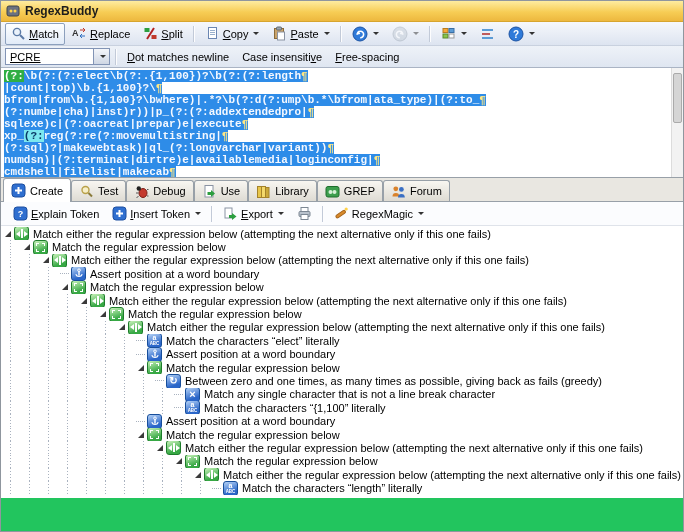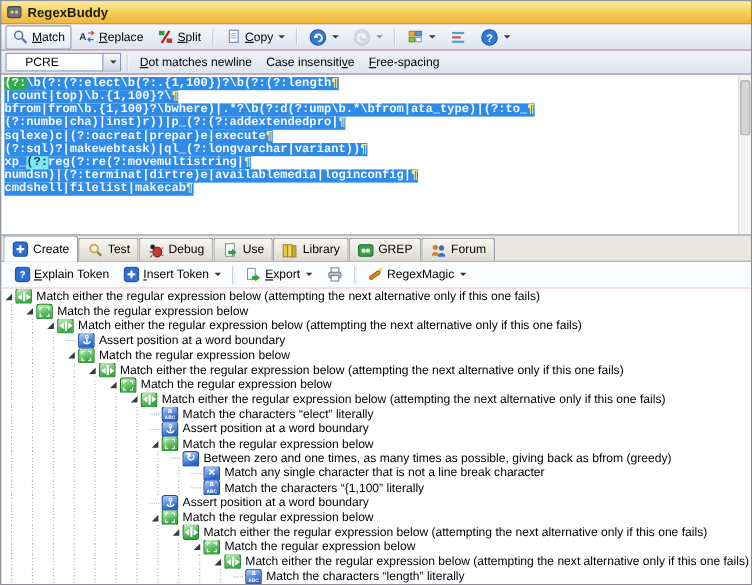--- a/index.html
+++ b/index.html
@@ -1,40 +1,40 @@
 <!DOCTYPE html>
 <html><head>
 <meta charset="utf-8">
 <style>
   html,body{margin:0;padding:0;background:#fff;}
   #window{width:684px;height:532px;position:relative;box-sizing:border-box;border:1px solid #8f969e;
-    font-family:"Liberation Sans",sans-serif;font-size:11px;color:#000;overflow:hidden;background:#b91c1c;}
+    font-family:"Liberation Sans",sans-serif;font-size:11px;color:#000;overflow:hidden;background:#22c55e;}
   
   .titlebar{height:20px;background:linear-gradient(#fdeca0,#f7cd55 55%,#edb83e);display:flex;align-items:center;
     padding:0 5px;gap:5px;border-bottom:1px solid #d7a52f;}
   .title-text{font-size:12px;font-weight:bold;color:#1c1c1c;}
   
   .tb1{height:23px;background:linear-gradient(#f6f8fc,#dde4f0);border-bottom:1px solid #c9d1df;
     display:flex;align-items:center;padding:0 4px;gap:1px;}
   .tb-btn{display:flex;align-items:center;gap:3px;height:20px;padding:0 5px;border:1px solid transparent;
     border-radius:2px;background:transparent;font-size:11px;cursor:default;white-space:nowrap;}
   .tb-btn.active{border-color:#8ca0bd;background:linear-gradient(#feffff,#e2ebf8);}
   .tb-btn.disabled{opacity:.5;}
   .dd{width:0;height:0;border-left:3px solid transparent;border-right:3px solid transparent;border-top:3px solid #333;margin-left:2px;}
   .vsep{width:1px;height:16px;background:#c2cad8;border-right:1px solid #fdfdfe;margin:0 3px;flex:none;}
   
   .tb2{height:21px;background:linear-gradient(#eef2f8,#dfe6f1);border-bottom:1px solid #aab4c4;
     display:flex;align-items:center;padding:0 4px;gap:2px;}
   .combo{width:105px;height:17px;background:#fff;border:1px solid #8294b5;display:flex;align-items:center;box-sizing:border-box;}
-  .combo-text{flex:1;padding-left:17px;}
+  .combo-text{flex:1;padding-left:4px;text-decoration:underline;}
   .combo-btn{width:15px;height:15px;background:linear-gradient(#f4f6fa,#cfd7e4);border-left:1px solid #8294b5;
     display:flex;align-items:center;justify-content:center;}
   .opt{padding:2px 5px;border-radius:2px;white-space:nowrap;}
   
-  .editor{position:relative;height:146px;background:#fff;border-bottom:1px solid #98a0a8;box-sizing:border-box;
+  .editor{position:relative;height:110px;background:#fff;border-bottom:1px solid #98a0a8;box-sizing:border-box;
     padding:2px 14px 2px 3px;font-family:"Liberation Mono","DejaVu Sans Mono",monospace;
     font-size:11px;font-weight:bold;line-height:12px;overflow:hidden;cursor:text;}
   .ed-line{height:12px;white-space:pre;}
   .sel{background:#2e8ce8;color:#f4f8ff;}
   .hl-green{background:#2fae44;color:#fff;}
   .hl-cyan{background:#7ce8ef;color:#0a3a66;}
   .wrap-mark{color:#ffe784;}
   .vscroll{position:absolute;right:0;top:0;bottom:0;width:11px;background:#f2f2f2;border-left:1px solid #dcdcdc;}
   .vthumb{position:absolute;left:1px;right:1px;top:5px;height:48px;background:#d5d5d5;border:1px solid #aaa;border-radius:2px;}
   
@@ -122,20 +122,31 @@
           <svg width="15" height="15">
             <rect x="3.5" y="1.5" width="8" height="11" fill="#fff" stroke="#6b86b2"></rect>
             <rect x="5" y="4" width="5" height="1" fill="#9ab0cc"></rect>
             <rect x="5" y="6" width="5" height="1" fill="#9ab0cc"></rect>
             <rect x="5" y="8" width="5" height="1" fill="#9ab0cc"></rect>
           </svg>
         </span>
         <span><u>C</u><span>opy</span></span>
         <span class="dd"></span>
       </div>
+      <div class="tb-btn">
+        <span class="icon-slot">
+          <svg width="15" height="15">
+            <rect x="2.5" y="2.5" width="9" height="10" fill="#caa36a" stroke="#8a6b3a"></rect>
+            <rect x="4.5" y="1" width="5" height="3" rx="1" fill="#9aa4ad" stroke="#5f6870"></rect>
+            <rect x="5.5" y="6" width="7" height="8" fill="#fff" stroke="#8a93a3"></rect>
+          </svg>
+        </span>
+        <span><u>P</u><span>aste</span></span>
+        <span class="dd"></span>
+      </div>
       <div class="vsep"></div>
       <div class="tb-btn">
         <span class="icon-slot">
           <svg width="16" height="16">
             <circle cx="8" cy="8" r="7" fill="#2f7ad9" stroke="#1c53a3"></circle>
             <path d="M5.2 8.5 a3.2 3.2 0 1 1 3 3.2" fill="none" stroke="#fff" stroke-width="1.6"></path>
             <path d="M6.2 4.6 L4.4 8.8 L8.4 8 Z" fill="#fff"></path>
           </svg>
         </span>
         <span class="dd"></span>
@@ -195,22 +206,22 @@
         <span class="opt"><span><u>F</u><span>ree-spacing</span></span></span>
       </span>
   </div>
   <div class="editor" id="regex-editor">
     <div id="regex-lines">
         <div class="ed-line"><span class="sel"><span class="hl-green">(?:</span><span>\b(?:(?:elect\b(?:.{1,100})?\b(?:(?:length</span><span class="wrap-mark">¶</span></span></div>
         <div class="ed-line"><span class="sel"><span>|count|top)\b.{1,100}?\</span><span class="wrap-mark">¶</span></span></div>
         <div class="ed-line"><span class="sel"><span>bfrom|from\b.{1,100}?\bwhere)|.*?\b(?:d(?:ump\b.*\bfrom|ata_type)|(?:to_</span><span class="wrap-mark">¶</span></span></div>
         <div class="ed-line"><span class="sel"><span>(?:numbe|cha)|inst)r))|p_(?:(?:addextendedpro|</span><span class="wrap-mark">¶</span></span></div>
         <div class="ed-line"><span class="sel"><span>sqlexe)c|(?:oacreat|prepar)e|execute</span><span class="wrap-mark">¶</span></span></div>
+        <div class="ed-line"><span class="sel"><span>xp_</span><span class="hl-cyan">(?:</span><span>reg(?:re(?:movemultistring|</span><span class="wrap-mark">¶</span></span></div>
         <div class="ed-line"><span class="sel"><span>(?:sql)?|makewebtask)|ql_(?:longvarchar|variant))</span><span class="wrap-mark">¶</span></span></div>
-        <div class="ed-line"><span class="sel"><span>xp_</span><span class="hl-cyan">(?:</span><span>reg(?:re(?:movemultistring|</span><span class="wrap-mark">¶</span></span></div>
         <div class="ed-line"><span class="sel"><span>numdsn)|(?:terminat|dirtre)e|availablemedia|loginconfig|</span><span class="wrap-mark">¶</span></span></div>
         <div class="ed-line"><span class="sel"><span>cmdshell|filelist|makecab</span><span class="wrap-mark">¶</span></span></div>
       </div>
     <div class="vscroll">
         <div class="vthumb"></div>
       </div>
   </div>
   <div class="tabstrip" id="tabstrip">
       <div class="tab active">
         <span class="icon-slot">
@@ -513,21 +524,21 @@
         <span class="guide"></span>
         <span class="guide"></span>
         <span class="guide"></span>
         <span class="guide"></span>
         <span class="slot">
           <span class="dash"></span>
         </span>
         <span class="tree-icon icon-blue">
           <span class="glyph-w" style="font-size: 10px;">↻</span>
         </span>
-        <span class="tree-label">Between zero and one times, as many times as possible, giving back as bfrom (greedy)</span>
+        <span class="tree-label">Between zero and one times, as many times as possible, giving back as fails (greedy)</span>
       </div>
       <div class="tree-row">
         <span class="guide"></span>
         <span class="guide"></span>
         <span class="guide"></span>
         <span class="guide"></span>
         <span class="guide"></span>
         <span class="guide"></span>
         <span class="guide"></span>
         <span class="guide"></span>

